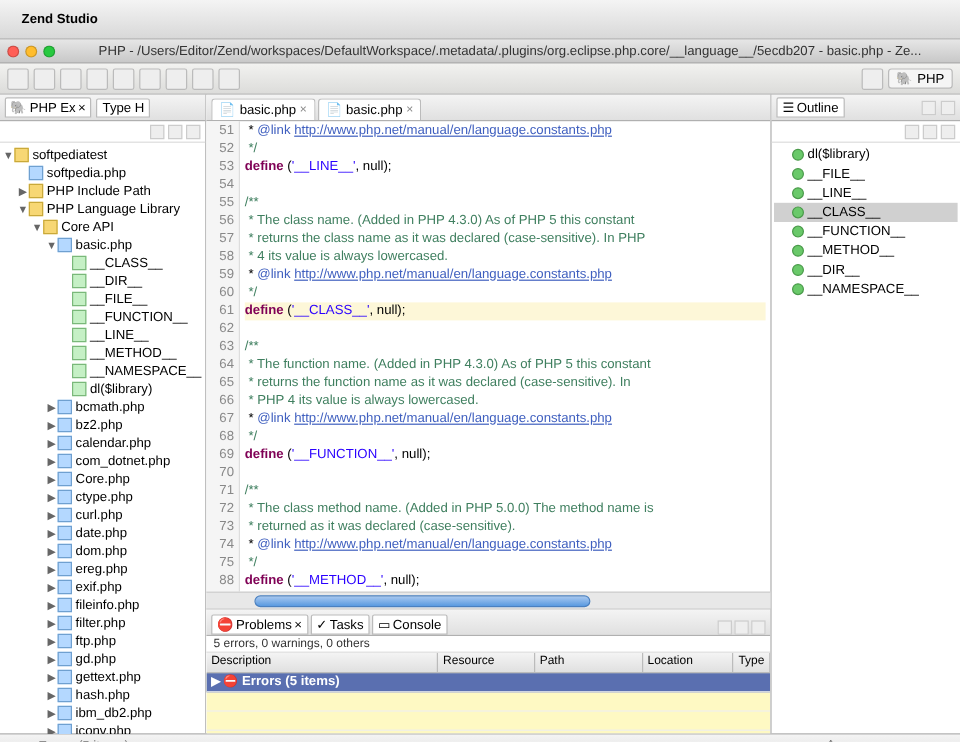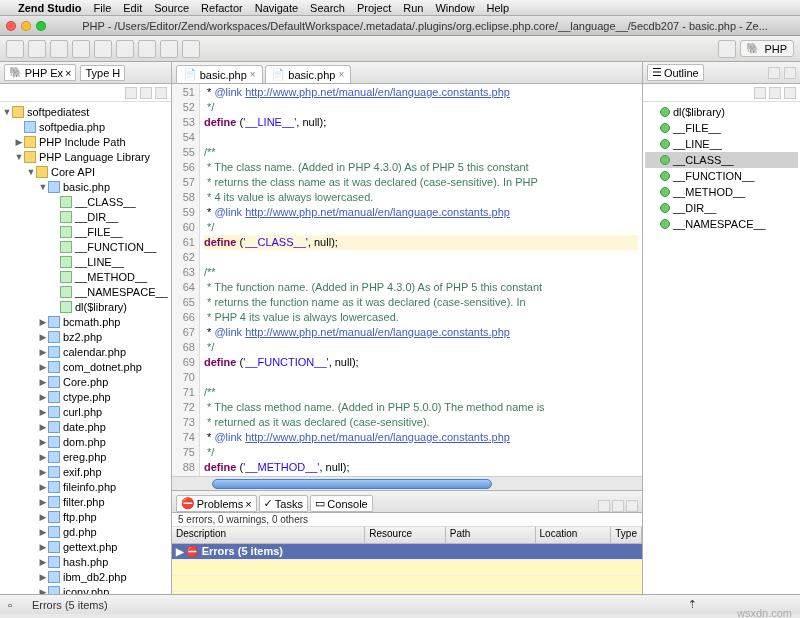--- a/index.html
+++ b/index.html
@@ -1,18 +1,18 @@
 <!DOCTYPE html>
 <html><head>
 <meta charset="utf-8">
 <style>
 * { margin: 0; padding: 0; box-sizing: border-box; font-family: "Lucida Grande", Arial, sans-serif; font-size: 11px; }
 body { background: #e8e8e8; width: 800px; height: 618px; overflow: hidden; }
 
-.mac-menubar { height: 16px; background: linear-gradient(#f4f4f4,#d8d8d8); display: flex; align-items: center; padding: 0 8px; border-bottom: 1px solid #aaa; }
+.mac-menubar { height: 33px; background: linear-gradient(#f4f4f4,#d8d8d8); display: flex; align-items: center; padding: 0 8px; border-bottom: 1px solid #aaa; }
 .mac-menubar .apple { font-size: 13px; margin-right: 10px; }
 .mac-menubar .app-name { font-weight: bold; margin-right: 12px; }
 .mac-menubar .menu-item { margin-right: 12px; cursor: default; }
 
 .window-titlebar { height: 20px; background: linear-gradient(#e6e6e6,#c8c8c8); display: flex; align-items: center; padding: 0 6px; border-bottom: 1px solid #999; font-size: 10px; }
 .traffic { display: flex; gap: 5px; margin-right: 10px; }
 .traffic span { width: 10px; height: 10px; border-radius: 50%; display: inline-block; border: 1px solid rgba(0,0,0,.2); }
 .tl-close { background: #ff5f57; } .tl-min { background: #ffbd2e; } .tl-max { background: #28c940; }
 .window-title { flex: 1; white-space: nowrap; overflow: hidden; text-overflow: ellipsis; color: #333; text-align: center; }
 
@@ -80,21 +80,20 @@
 .statusbar .watermark { color: #aaa; margin-top: 17px; }
 
 .pad0 { padding-left: 0px; } .pad1 { padding-left: 12px; } .pad2 { padding-left: 24px; } .pad3 { padding-left: 36px; } .pad4 { padding-left: 48px; }
 </style>
 </head>
 <body>
 
 <div class="mac-menubar">
   <span class="apple"></span>
   <span class="app-name">Zend Studio</span>
-  <span id="menu-items"><span class="menu-item">File</span><span class="menu-item">Edit</span><span class="menu-item">Source</span><span class="menu-item">Refactor</span><span class="menu-item">Navigate</span><span class="menu-item">Search</span><span class="menu-item">Project</span><span class="menu-item">Run</span><span class="menu-item">Window</span><span class="menu-item">Help</span></span>
 </div>
 
 <div class="window-titlebar">
   <div class="traffic">
     <span class="tl-close"></span>
     <span class="tl-min"></span>
     <span class="tl-max"></span>
   </div>
   <div class="window-title">PHP - /Users/Editor/Zend/workspaces/DefaultWorkspace/.metadata/.plugins/org.eclipse.php.core/__language__/5ecdb207 - basic.php - Ze...</div>
 </div>

